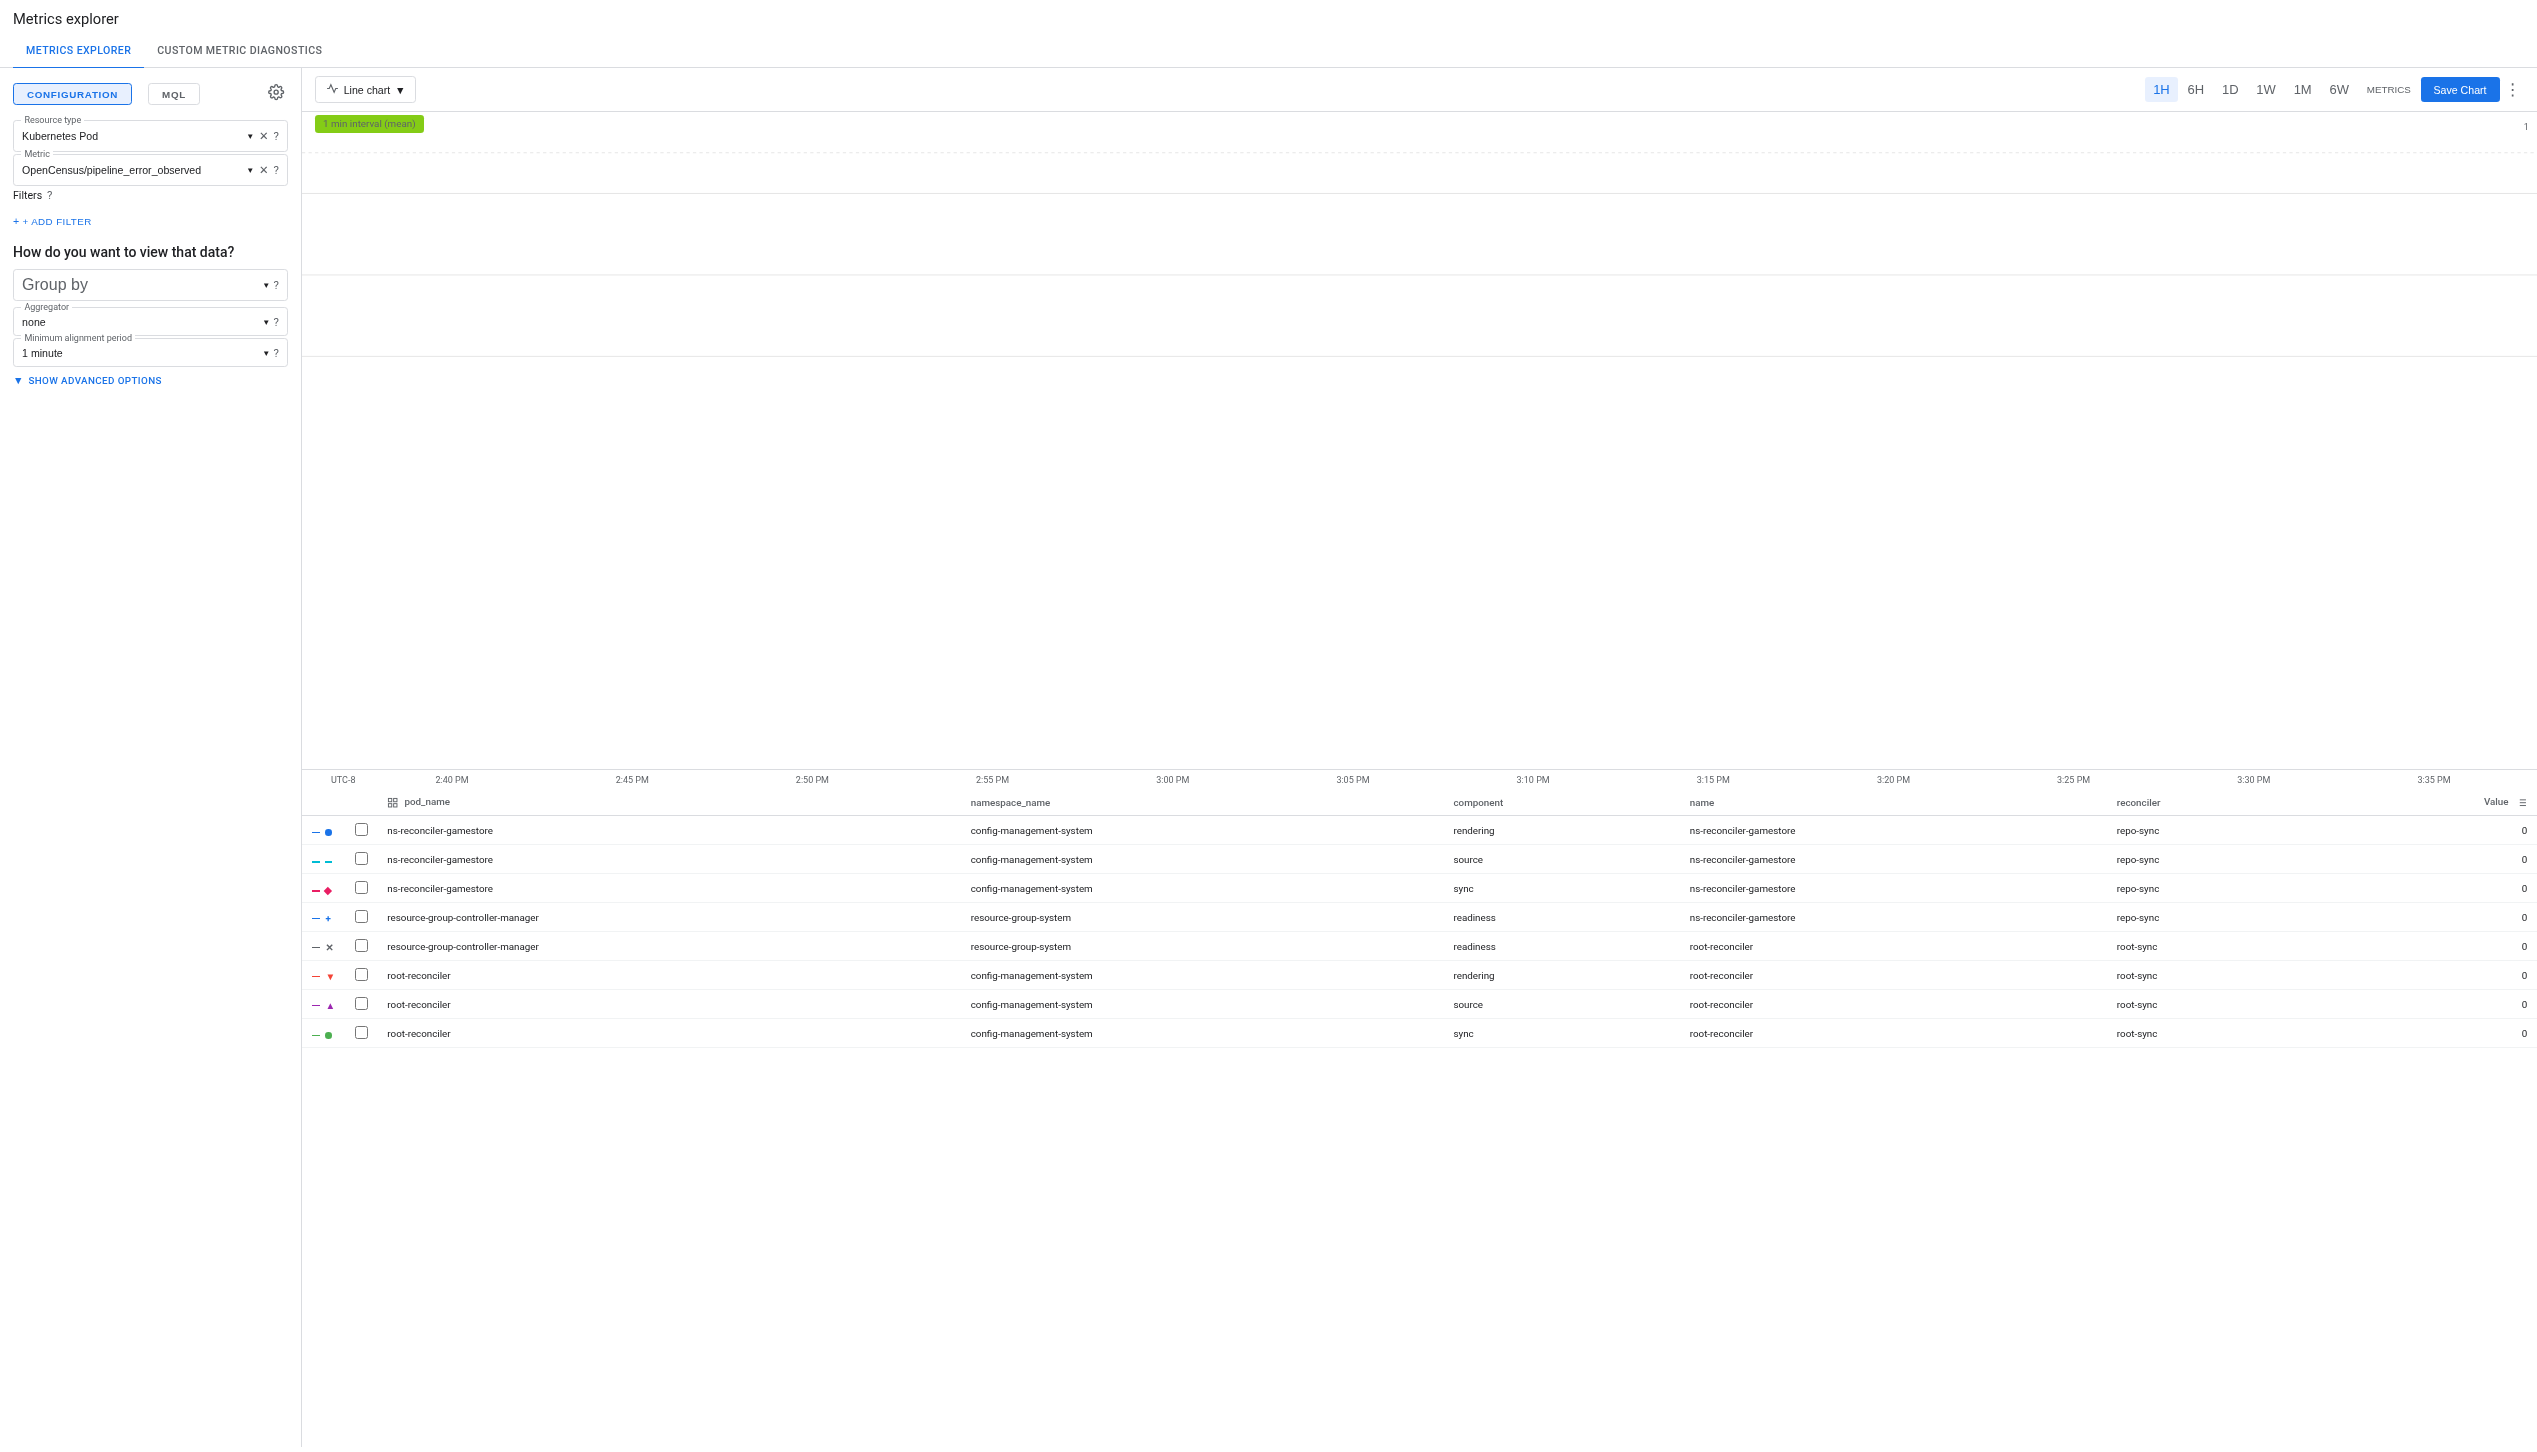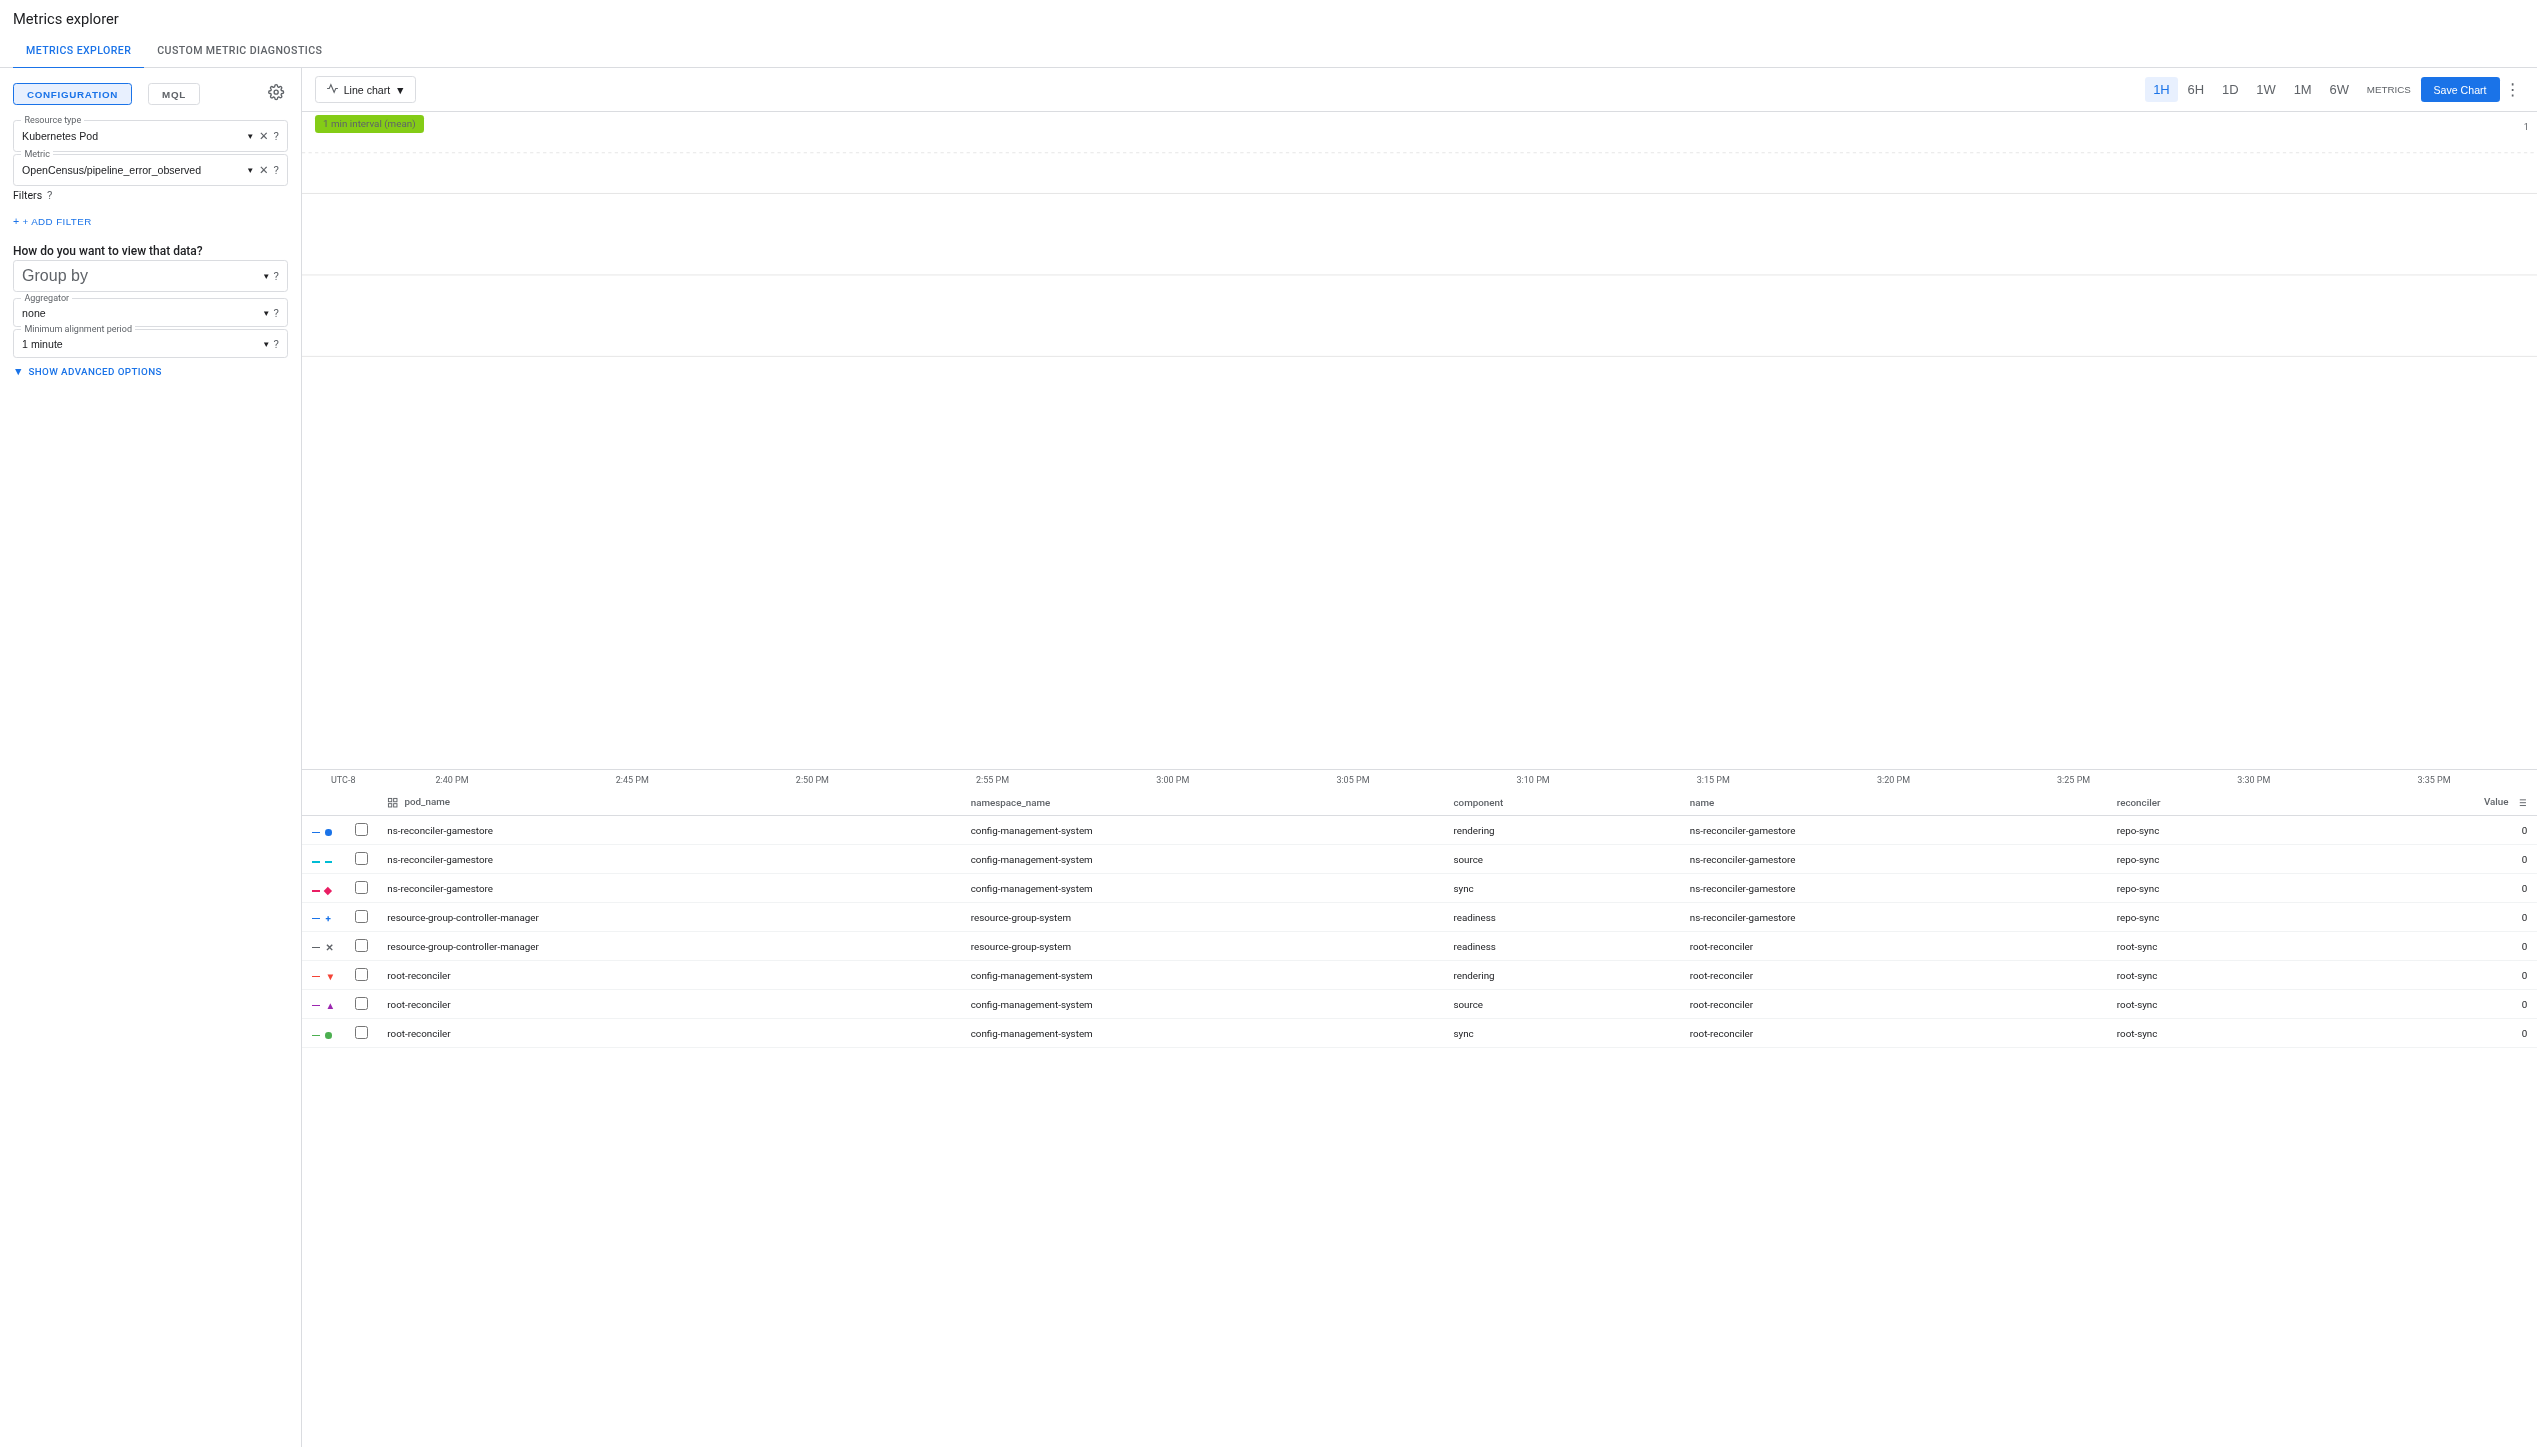--- a/index.html
+++ b/index.html
@@ -24,21 +24,21 @@
     .field-group { margin-bottom: 2px; position: relative; }
     .field-label-top { font-size: 9px; color: #5f6368; position: absolute; top: -4.9px; left: 8.1px; background: #fff; padding: 0 3.3px; z-index: 1; }
     .field-select-row { border: 0.8px solid #dadce0; border-radius: 3.3px; padding: 6.5px 8.1px; display: flex; align-items: center; gap: 3.3px; background: #fff; }
     .field-select-row select { border: none; outline: none; font-size: 10.6px; color: #202124; background: transparent; flex: 1; cursor: pointer; appearance: none; -webkit-appearance: none; }
     .field-icon-btn { background: none; border: none; cursor: pointer; color: #5f6368; padding: 1.6px; font-size: 11.4px; }
     .help-icon { color: #5f6368; font-size: 11.4px; cursor: pointer; }
 
     .filters-row { display: flex; align-items: center; gap: 4.9px; margin-bottom: 9.8px; font-size: 10.6px; color: #202124; }
     .add-filter-btn { display: flex; align-items: center; gap: 3.3px; color: #1a73e8; font-size: 10.6px; font-weight: 500; cursor: pointer; background: none; border: none; padding: 3.3px 0; margin-bottom: 13px; }
 
-    .section-question { font-size: 12px; color: #202124; margin-bottom: 2px; font-weight: 500; }
+    .section-question { font-size: 14px; color: #202124; margin-bottom: 9px; font-weight: 500; }
 
     .dropdown-row { border: 0.8px solid #dadce0; border-radius: 3.3px; padding: 6.5px 8.1px; display: flex; align-items: center; gap: 3.3px; background: #fff; margin-bottom: 6.5px; }
     .dropdown-row select { border: none; outline: none; font-size: 16px; color: #202124; background: transparent; flex: 1; cursor: pointer; appearance: none; -webkit-appearance: none; }
 
     .show-advanced { display: flex; align-items: center; gap: 4.9px; color: #1a73e8; font-size: 10.6px; cursor: pointer; margin-top: 6.5px; font-weight: 500; }
 
     
     .right-panel { flex: 1; display: flex; flex-direction: column; overflow: hidden; }
 
     .chart-toolbar { display: flex; align-items: center; padding: 8.1px 13px; gap: 6.5px; border-bottom: 0.8px solid #dadce0; }

